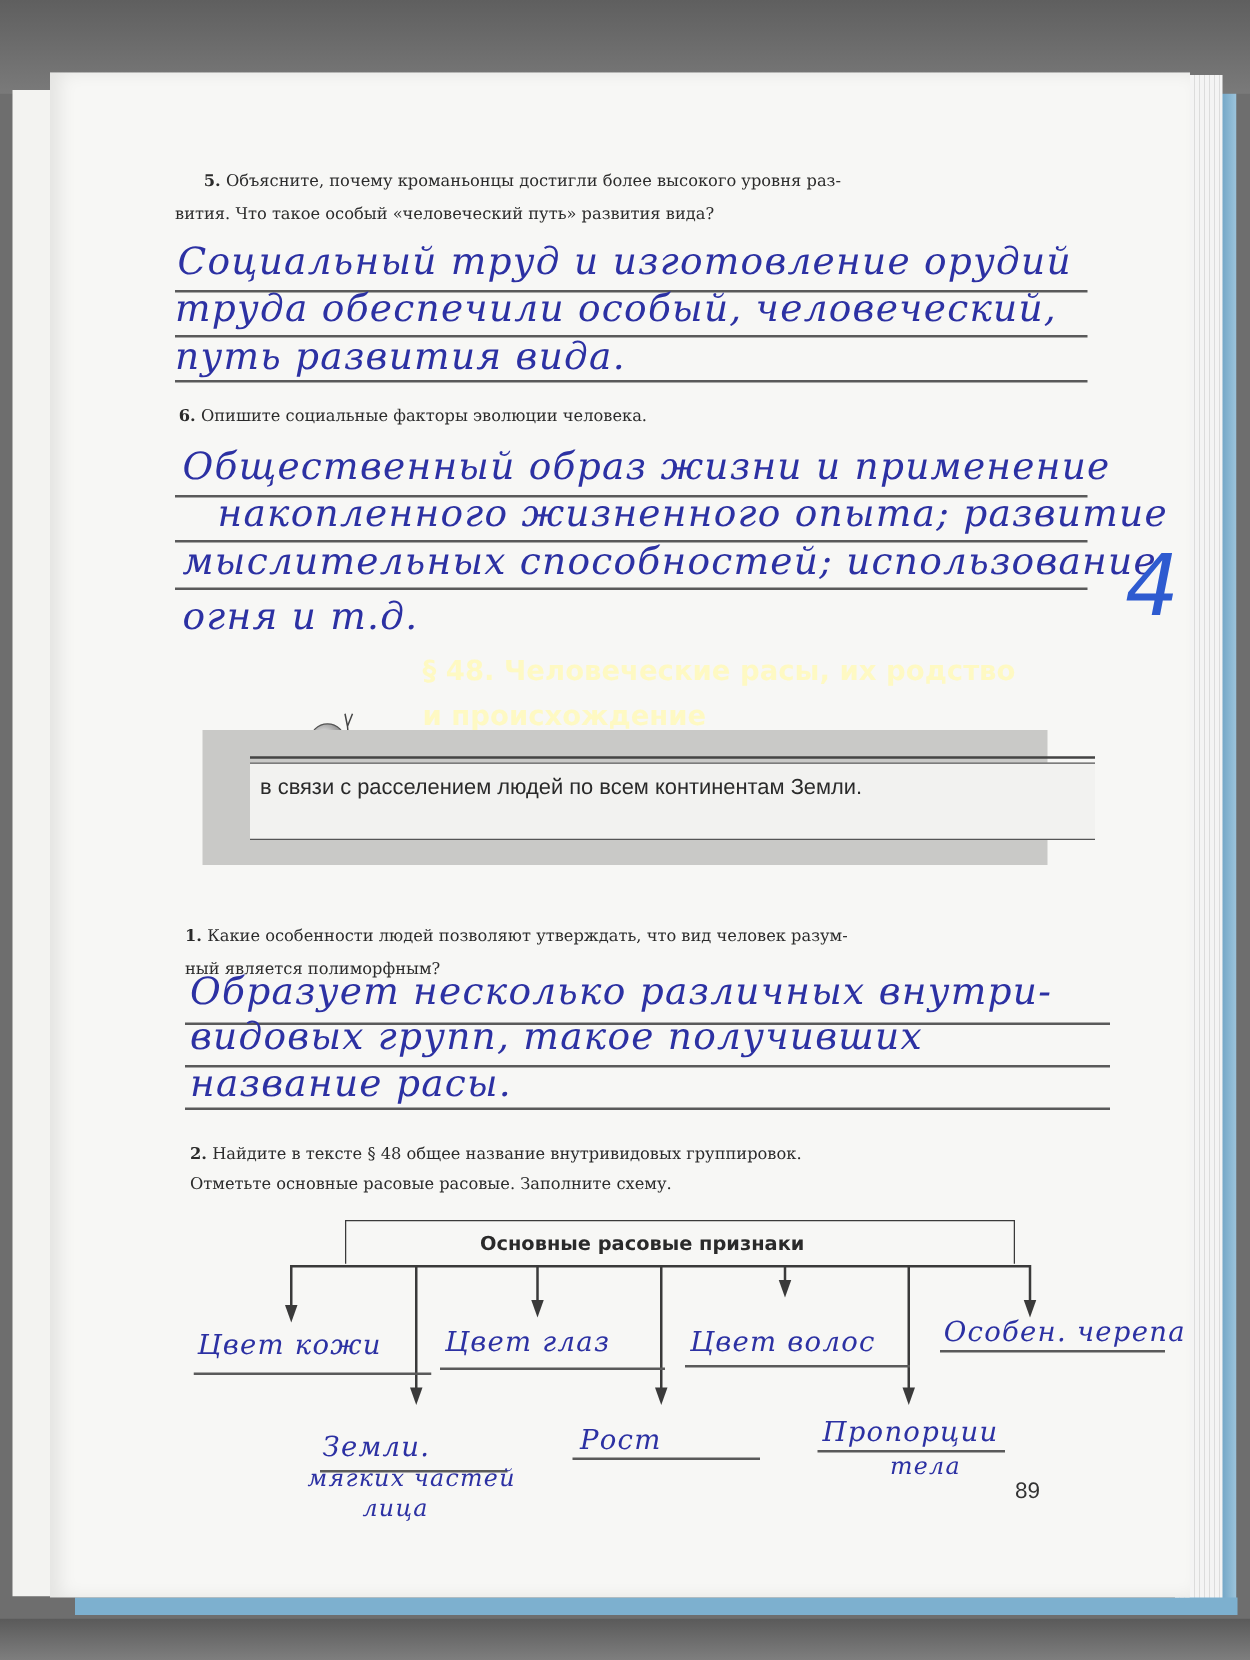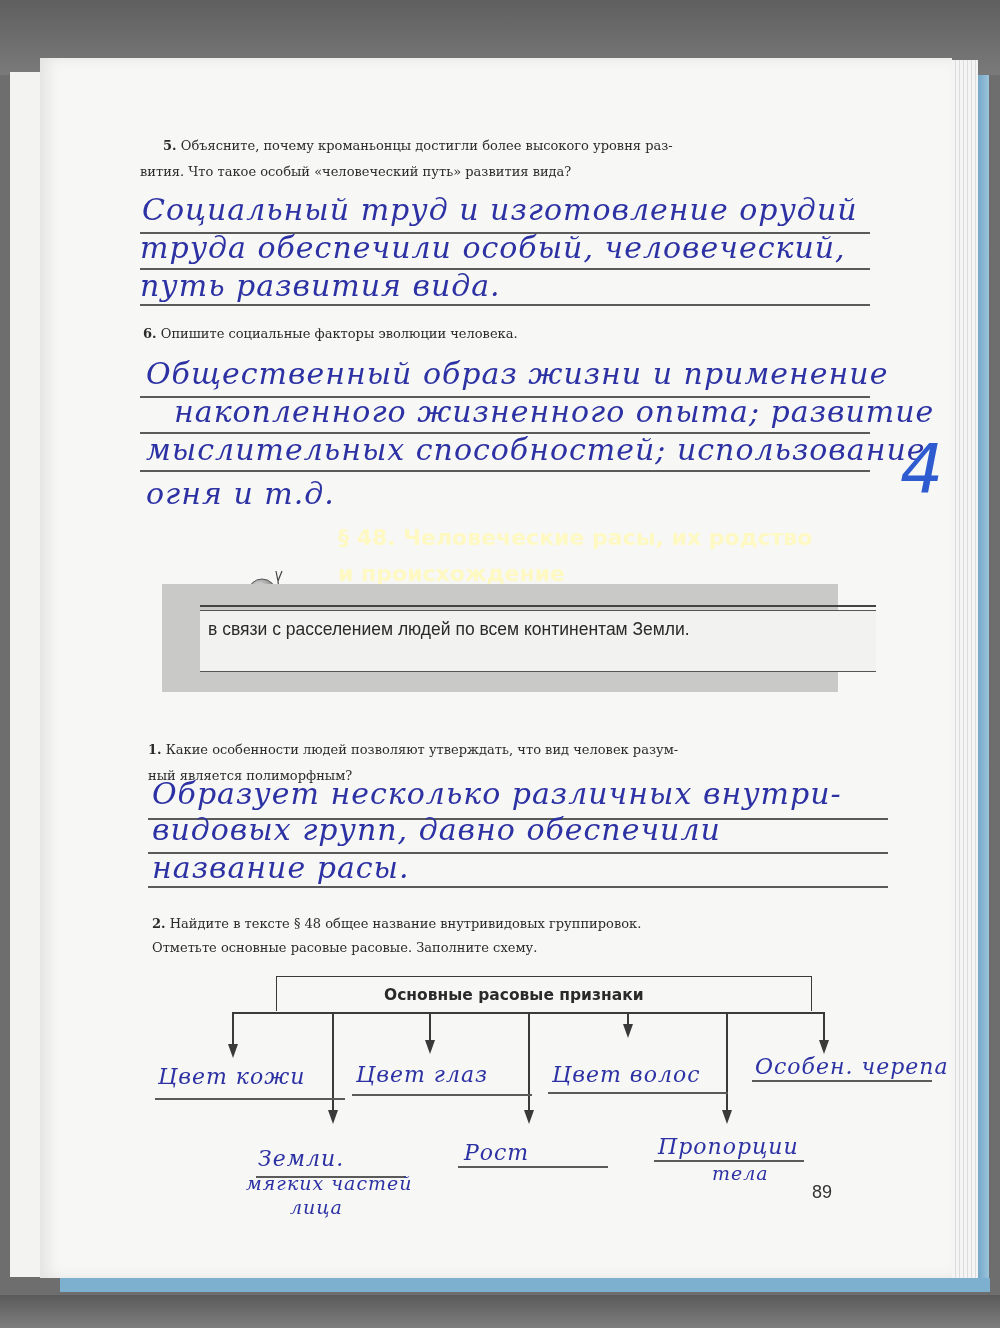--- a/index.html
+++ b/index.html
@@ -113,21 +113,21 @@
 </div>
 
 <div class="q" style="left:148px;top:738px;">
   <b>1.</b>
   <span>Какие особенности людей позволяют утверждать, что вид человек разум-</span>
 </div>
 <div class="q" style="left:148px;top:764px;">ный является полиморфным?</div>
 
 <div class="hw" style="left:152px;top:776px;">Образует несколько различных внутри-</div>
 <div class="rule" style="left:148px;top:818px;width:740px;"></div>
-<div class="hw" style="left:152px;top:812px;">видовых групп, давно обеспечили</div>
+<div class="hw" style="left:152px;top:812px;">видовых групп, такое получивших</div>
 <div class="rule" style="left:148px;top:852px;width:740px;"></div>
 <div class="hw" style="left:152px;top:850px;">название расы.</div>
 <div class="rule" style="left:148px;top:886px;width:740px;"></div>
 
 <div class="q" style="left:152px;top:912px;">
   <b>2.</b>
   <span>Найдите в тексте § 48 общее название внутривидовых группировок.</span>
 </div>
 <div class="q" style="left:152px;top:936px;">Отметьте основные расовые расовые. Заполните схему.</div>
 

